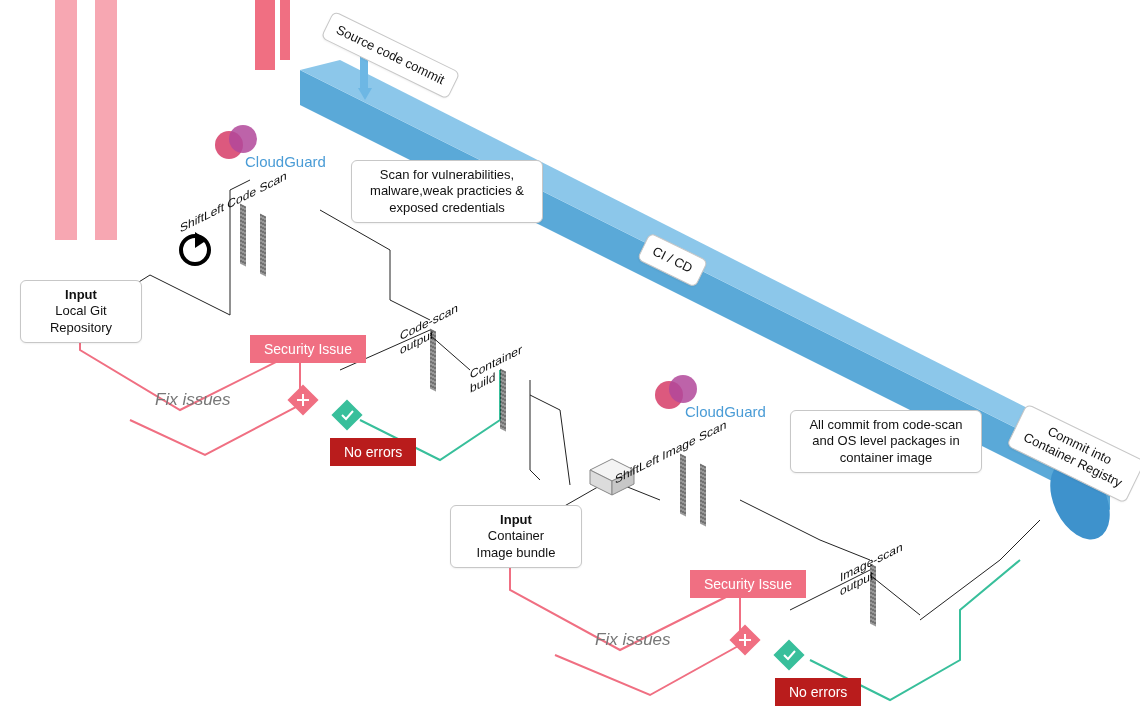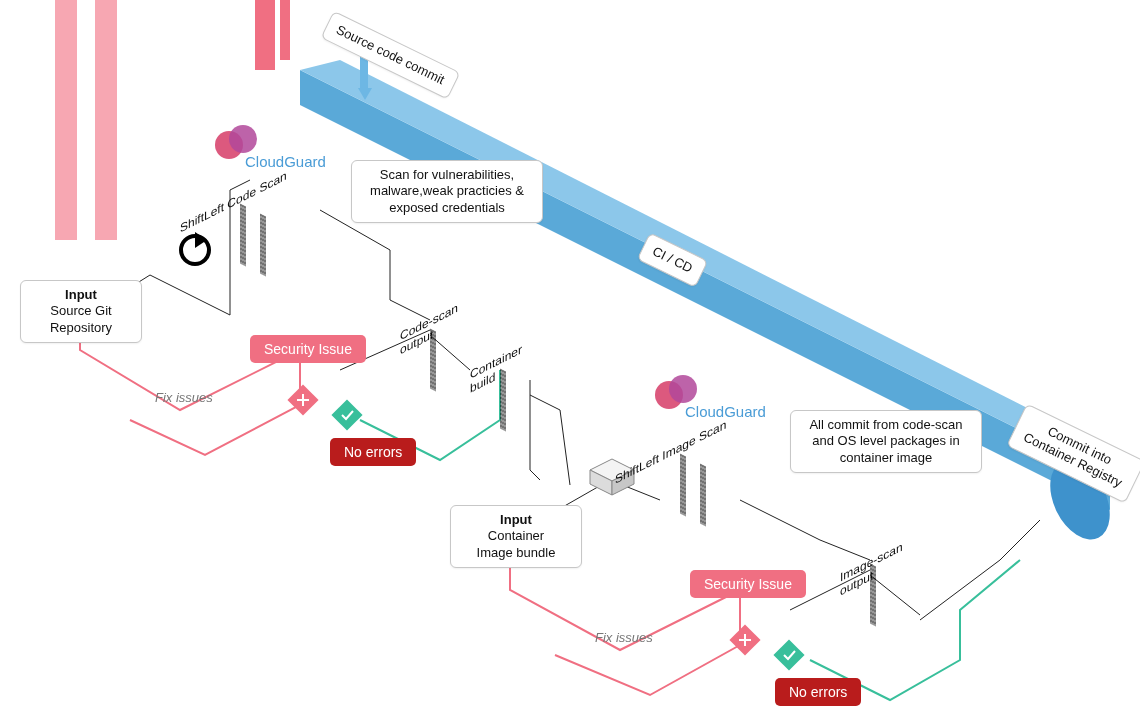--- a/index.html
+++ b/index.html
@@ -1,23 +1,23 @@
 <!DOCTYPE html>
 <html><head>
 <meta charset="utf-8">
 <style>
   html,body{margin:0;padding:0;width:1140px;height:711px;font-family:Arial,Helvetica,sans-serif;background:#fff;overflow:hidden}
   .stage{position:relative;width:1140px;height:711px}
   svg{position:absolute;top:0;left:0}
   .box{position:absolute;background:#fff;border:1px solid #c7c7c7;border-radius:6px;padding:6px 10px;font-size:13px;line-height:1.25;color:#111;text-align:center;box-shadow:0 1px 2px rgba(0,0,0,.06)}
   .box .title{font-weight:700}
-  .pill{position:absolute;border-radius:5px;padding:6px 14px;font-size:14px;color:#fff;font-weight:500}
+  .pill{position:absolute;border-radius:0;padding:6px 14px;font-size:14px;color:#fff;font-weight:500}
   .red{background:#f06f82}
   .green{background:#b91c1c}
-  .small-label{position:absolute;font-size:13px;color:#777;font-style:italic}
+  .small-label{position:absolute;font-size:17px;color:#777;font-style:italic}
   .iso-label{position:absolute;font-size:12px;color:#111;transform:skewY(-26.6deg) rotate(0deg);white-space:nowrap}
   .shadow-bar{position:absolute;width:6px;height:60px;background:repeating-linear-gradient(180deg,#000 0 2px,#444 2px 4px);opacity:.55}
   .logo{position:absolute;width:50px;height:40px}
   .logo .b1{position:absolute;width:28px;height:28px;border-radius:50%;background:#d63c67;left:0;top:6px;opacity:.85}
   .logo .b2{position:absolute;width:28px;height:28px;border-radius:50%;background:#b1489a;left:14px;top:0;opacity:.85}
   .logo .txt{position:absolute;left:30px;top:28px;font-size:15px;color:#4a9cd6;white-space:nowrap}
 </style>
 </head>
 <body>
 <div class="stage">
@@ -106,21 +106,21 @@
 
 <div class="box" style="left:640px;top:245px;transform:rotate(26deg)"><span>CI / CD</span></div>
 
 <div class="box" style="left:320px;top:40px;transform:rotate(26deg)"><span>Source code commit</span></div>
 
 <div class="box" style="left:1010px;top:430px;transform:rotate(26deg);width:110px;white-space:pre-line"><span>Commit into
 Container Registry</span></div>
 
 <div class="box" style="left:20px;top:280px;width:100px">
   <div class="title">Input</div>
-  <div style="white-space:pre-line">Source Git
+  <div style="white-space:pre-line">Local Git
 Repository</div>
 </div>
 
 <div class="box" style="left:450px;top:505px;width:110px">
   <div class="title">Input</div>
   <div style="white-space:pre-line">Container
 Image bundle</div>
 </div>
 
 <div class="box" style="left:351px;top:160px;width:170px;white-space:pre-line"><span>Scan for vulnerabilities,

